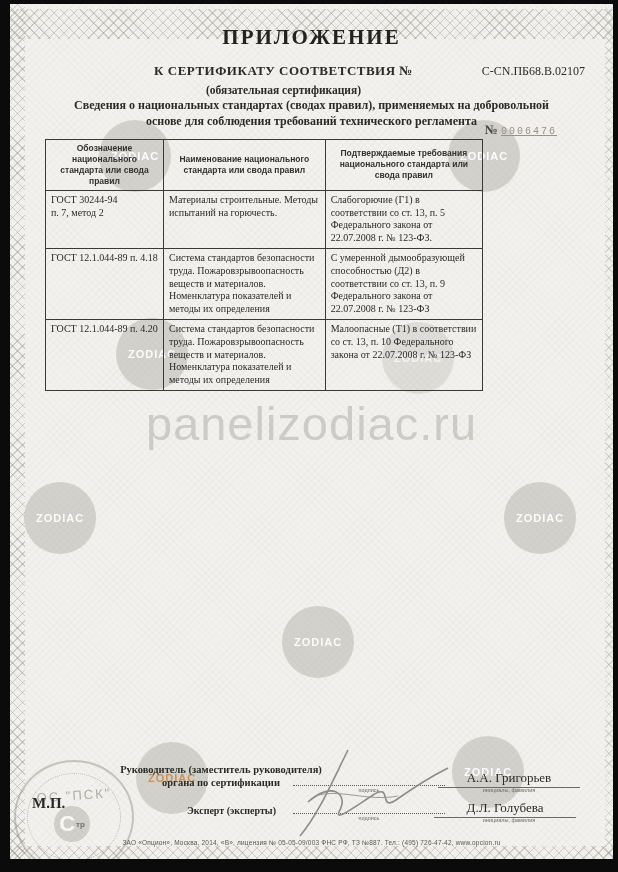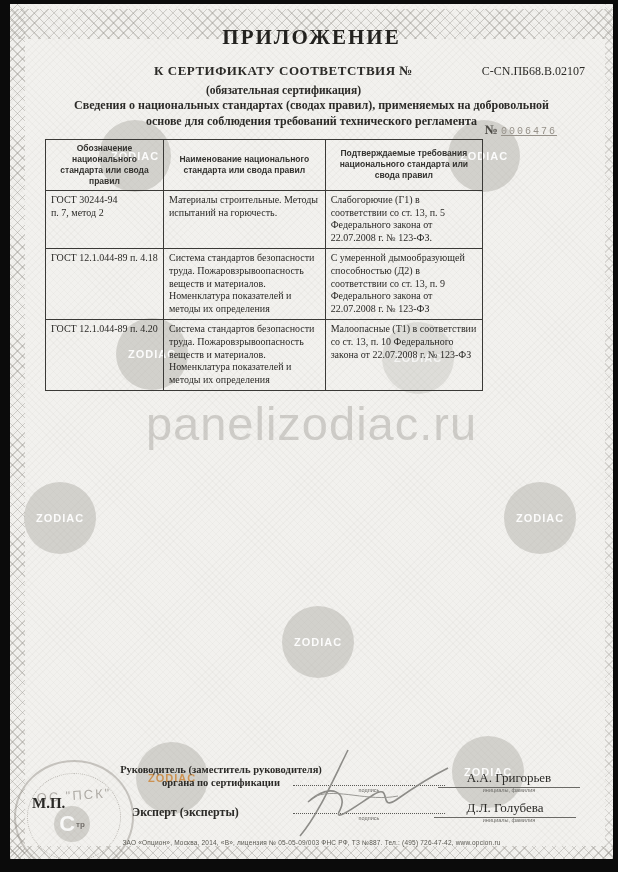--- a/index.html
+++ b/index.html
@@ -96,21 +96,21 @@
     position:absolute;left:38px;top:44px;width:36px;height:36px;border-radius:50%;
     background:rgba(150,145,138,.35);color:rgba(255,255,255,.85);
     font-family:"Liberation Sans",sans-serif;font-weight:bold;font-size:22px;
     display:flex;align-items:center;justify-content:center;
   }
   .stamp .mark small{font-size:8px;margin-left:1px;color:rgba(90,85,80,.8);}
   .mp{position:absolute;left:22px;top:791px;z-index:2;font-weight:bold;font-size:15px;}
 
   .sig{position:absolute;z-index:2;}
   .role1{left:85px;top:759px;width:252px;text-align:center;font-weight:bold;font-size:10.5px;line-height:1.25;}
-  .role2{left:122px;top:801px;width:160px;text-align:left;font-weight:bold;font-size:12px;}
+  .role2{left:106px;top:801px;width:160px;text-align:right;font-weight:bold;font-size:10px;}
   .sigline{border-bottom:1px dotted #5b5a56;}
   .line1{left:283px;top:760px;width:152px;height:21px;}
   .line2{left:283px;top:788px;width:152px;height:21px;}
   .caption{font-size:5.5px;color:#6b6a66;text-align:center;font-family:"Liberation Sans",sans-serif;}
   .cap1{left:283px;top:783px;width:152px;}
   .cap2{left:283px;top:811px;width:152px;}
   .name{text-align:center;font-size:13px;border-bottom:1px solid #6b6a66;padding-bottom:1px;}
   .name1{left:428px;top:766px;width:142px;}
   .name2{left:424px;top:796px;width:142px;}
   .ncap1{left:428px;top:783px;width:142px;}

